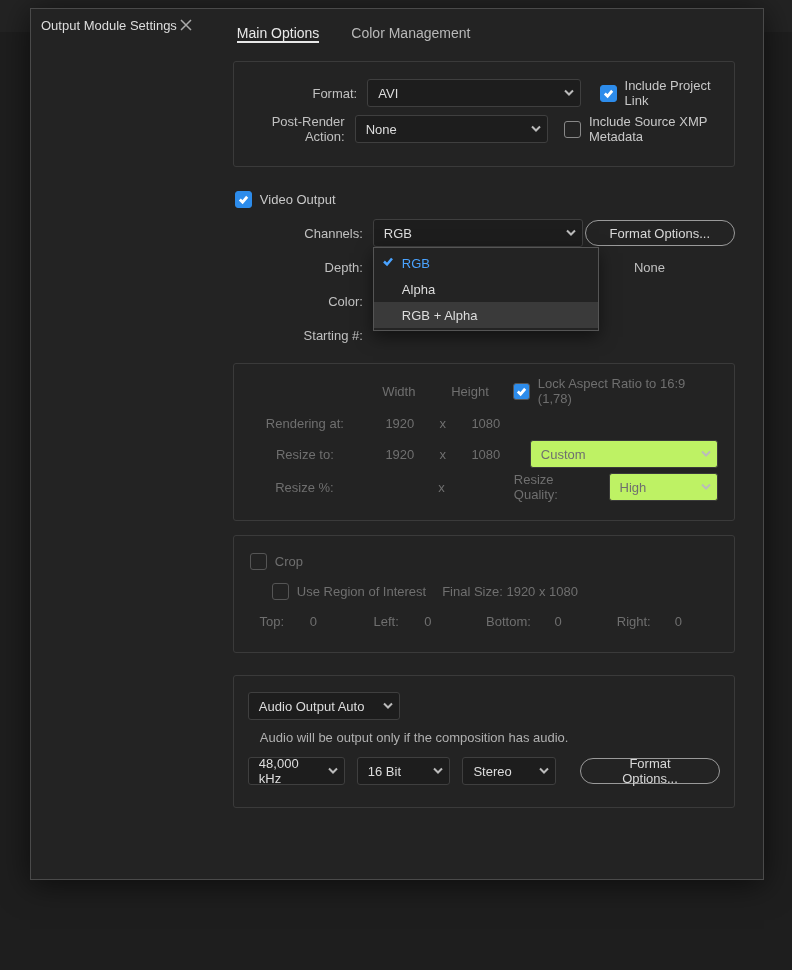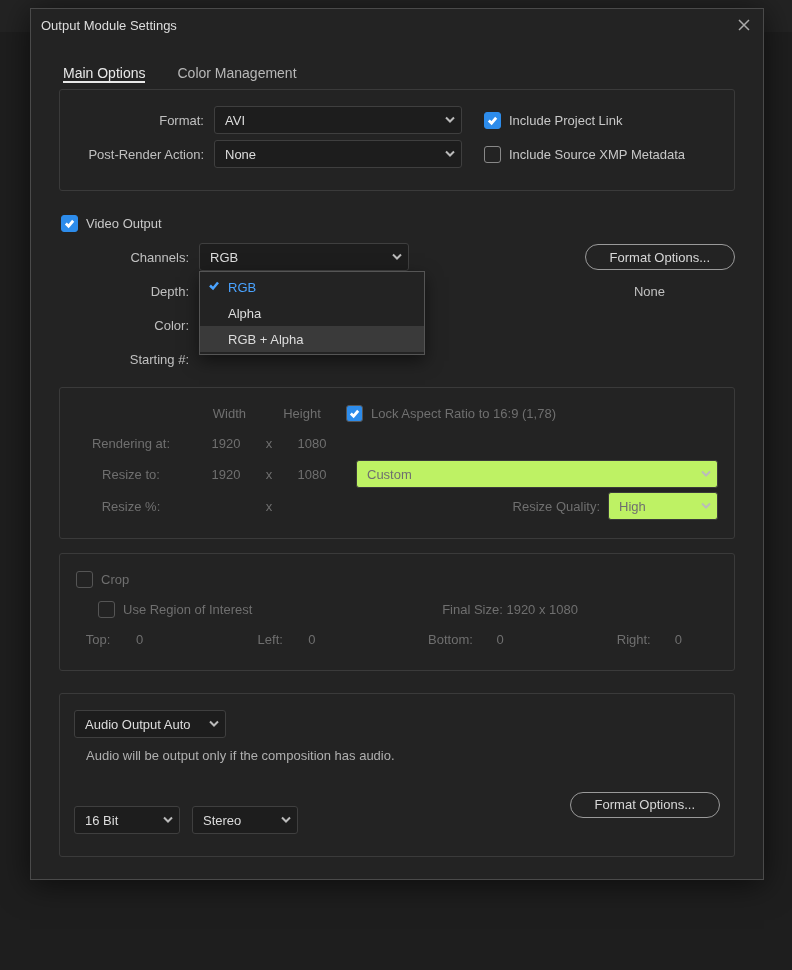--- a/index.html
+++ b/index.html
@@ -37,22 +37,21 @@
   .dialog {
     position: absolute;
     left: 30px;
     top: 8px;
     width: 732px;
     height: 870px;
     background: #232323;
     border: 1px solid #4a4a4a;
     box-shadow: 0 4px 30px rgba(0,0,0,.6);
     display: flex;
-    flex-direction: column;
-    gap: 8px;
+    flex-direction: row;
   }
   .titlebar {
     height: 32px;
     display: flex;
     align-items: center;
     justify-content: space-between;
     padding: 0 10px;
     color: #ddd;
     font-size: 13px;
   }
@@ -89,21 +88,21 @@
   .tab.active {
     color: #e8e8e8;
     border-bottom: 2px solid #e8e8e8;
   }
 
   
   .panel {
     border: 1px solid #3a3a3a;
     border-radius: 3px;
     padding: 16px 14px;
-    margin-top: 6px;
+    margin-top: 18px;
   }
   .row {
     display: flex;
     align-items: center;
     min-height: 28px;
     margin-bottom: 6px;
   }
   .label-right {
     width: 130px;
     text-align: right;
@@ -127,21 +126,21 @@
     position: absolute;
     right: 6px;
     top: 50%;
     transform: translateY(-50%);
   }
   .chev svg { width:10px; height:10px; stroke:#bbb; stroke-width:2; fill:none;}
   .select.w240 { width: 216px; }
   .select.w200 { width: 178px; }
   .select.w140 { width: 120px; }
   .select.w100 { width: 78px;  }
-  .select.w90  { width: 74px; margin-top: 31px; }
+  .select.w90  { width: 74px; }
 
   .checkbox {
     width: 15px;
     height: 15px;
     border: 1px solid #888;
     border-radius: 3px;
     margin-right: 8px;
     display: inline-flex;
     align-items: center;
     justify-content: center;
@@ -418,20 +417,26 @@
 
     <div class="panel" style="margin-top:22px;">
       <div class="select w140">
         <span>Audio Output Auto</span>
         <span class="chev"><svg viewBox="0 0 10 10">
               <path d="M1 3 L5 7 L9 3"></path>
             </svg></span>
       </div>
       <div class="audio-note">Audio will be output only if the composition has audio.</div>
       <div class="row" style="gap:12px;">
+        <div class="select w100">
+          <span>48,000 kHz</span>
+          <span class="chev"><svg viewBox="0 0 10 10">
+                <path d="M1 3 L5 7 L9 3"></path>
+              </svg></span>
+        </div>
         <div class="select w90">
           <span>16 Bit</span>
           <span class="chev"><svg viewBox="0 0 10 10">
                 <path d="M1 3 L5 7 L9 3"></path>
               </svg></span>
         </div>
         <div class="select w90">
           <span>Stereo</span>
           <span class="chev"><svg viewBox="0 0 10 10">
                 <path d="M1 3 L5 7 L9 3"></path>

